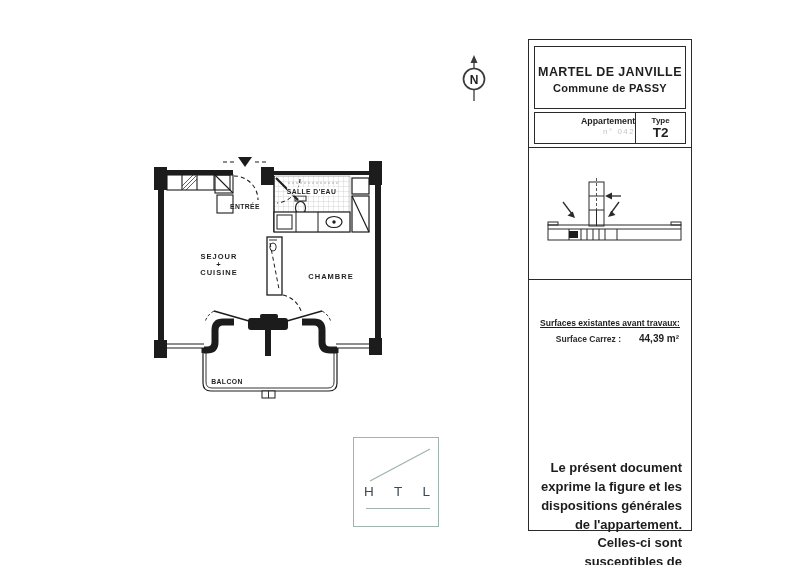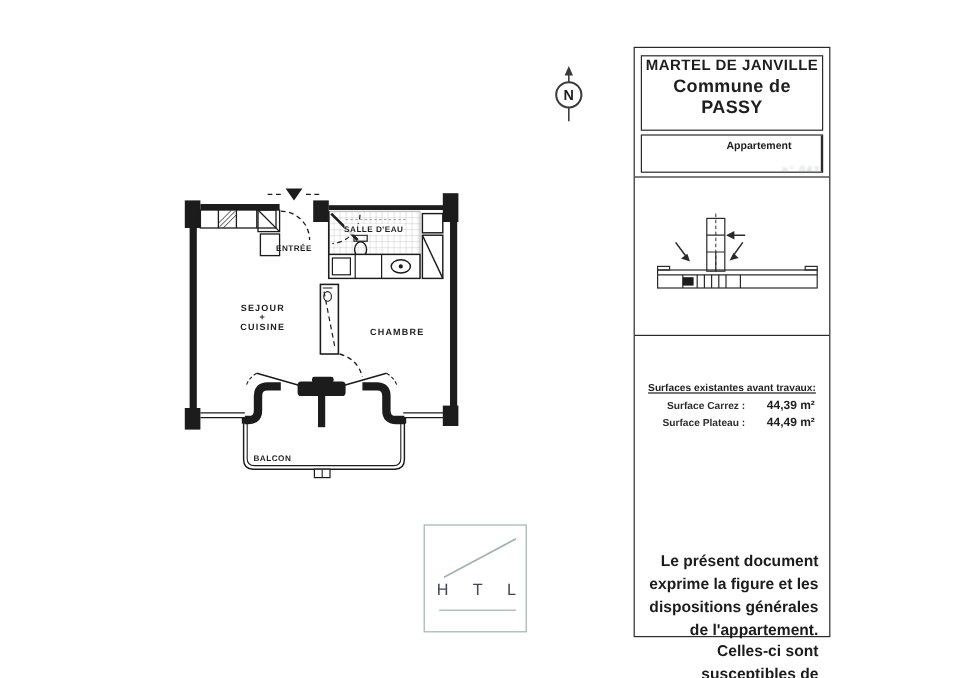--- a/index.html
+++ b/index.html
@@ -4,28 +4,28 @@
 <style>
   html,body{margin:0;padding:0;background:#fff;}
   .page{position:relative;width:800px;height:565px;background:#ffffff;overflow:hidden;
         font-family:"Liberation Sans",sans-serif;color:#1e1e1e;}
 
   
   .panel{position:absolute;left:528px;top:39px;width:162px;height:490px;
          border:1.5px solid #2a2a2a;background:#fff;}
   .title-box{position:absolute;left:5px;top:6px;right:5px;height:61px;
              border:1.5px solid #2a2a2a;text-align:center;}
-  .title-box .t1{font-size:12.5px;font-weight:bold;letter-spacing:.4px;}
-  .title-box .t2{margin-top:3px;font-size:15px;font-weight:bold;letter-spacing:.3px;}
+  .title-box .t1{margin-top:18px;font-size:12.5px;font-weight:bold;letter-spacing:.4px;}
+  .title-box .t2{margin-top:3px;font-size:11px;font-weight:bold;letter-spacing:.3px;}
   .apt-row{position:absolute;left:5px;top:72px;right:5px;height:30px;
            border:1.5px solid #2a2a2a;display:flex;padding-left:46px;}
   .apt-cell{flex:1;border-right:1.5px solid #2a2a2a;text-align:center;padding-top:3px;}
   .type-cell{width:72px;text-align:center;padding-top:3px;}
   .apt-label{font-size:8.8px;font-weight:bold;}
-  .apt-num{font-size:8px;letter-spacing:1.5px;color:#8f959b;opacity:.55;filter:blur(.7px);margin-top:11px;text-align:right;}
+  .apt-num{font-size:8px;letter-spacing:1.5px;color:#8f959b;opacity:.55;filter:blur(.7px);margin-top:1px;text-align:right;}
   .type-label{font-size:8px;font-weight:bold;}
   .type-val{font-size:13.5px;font-weight:bold;margin-top:0px;}
   .hsep{position:absolute;left:0;right:0;border-top:1.5px solid #2a2a2a;height:0;}
   .sep1{top:107px;} .sep2{top:239px;}
   .locdiag{position:absolute;left:6px;top:114px;}
   .prop-block{position:absolute;left:0;right:0;top:246px;text-align:center;}
   .prop-title{font-size:10px;font-weight:bold;}
   .prop-indice{font-size:8px;margin-top:2px;font-weight:bold;}
   .surf-head{position:absolute;left:0;right:0;top:278px;text-align:center;
              font-size:8.5px;font-weight:bold;text-decoration:underline;}
@@ -169,20 +169,24 @@
 
     <div class="title-box">
       <div class="t1">MARTEL DE JANVILLE</div>
       <div class="t2">Commune de PASSY</div>
     </div>
 
     <div class="apt-row">
       <div class="apt-cell">
         <div class="apt-label">Appartement</div>
         <div class="apt-num">n° 042</div>
+      </div>
+      <div class="type-cell">
+        <div class="type-label">Type</div>
+        <div class="type-val">T2</div>
       </div>
     </div>
 
     <div class="hsep sep1"></div>
 
     <svg class="locdiag" width="150" height="122" viewBox="0 0 150 122">
       <g fill="none" stroke="#2a2a2a" stroke-width="1">
         <rect x="54" y="28" width="15" height="44"></rect>
         <line x1="54" y1="42" x2="69" y2="42"></line>
         <line x1="54" y1="56" x2="69" y2="56"></line>
@@ -214,24 +218,20 @@
     <div class="hsep sep2"></div>
 
 
     <div class="surf-head">Surfaces existantes avant travaux:</div>
 
     <div class="surf-rows">
       <div class="surf-row">
         <span class="surf-label">Surface Carrez :</span>
         <span class="surf-value">44,39 m²</span>
       </div>
-      <div class="surf-row">
-        <span class="surf-label">Surface Plateau :</span>
-        <span class="surf-value">44,49 m²</span>
-      </div>
     </div>
 
     <div class="legal">Le présent document exprime la figure et les dispositions générales de l'appartement. Celles-ci sont susceptibles de variations en fonction des nécessités techniques et sous réserves d'accords des services d'urbanisme et de patrimoine bâti (SDAP et DRAC).</div>
   </div>
 
   <div class="htl">
     <svg width="84" height="88" viewBox="0 0 84 88">
       <line x1="16" y1="43" x2="76" y2="11" stroke="#9fb5ac" stroke-width="1.4"></line>
     </svg>
     <div class="htl-letters">

